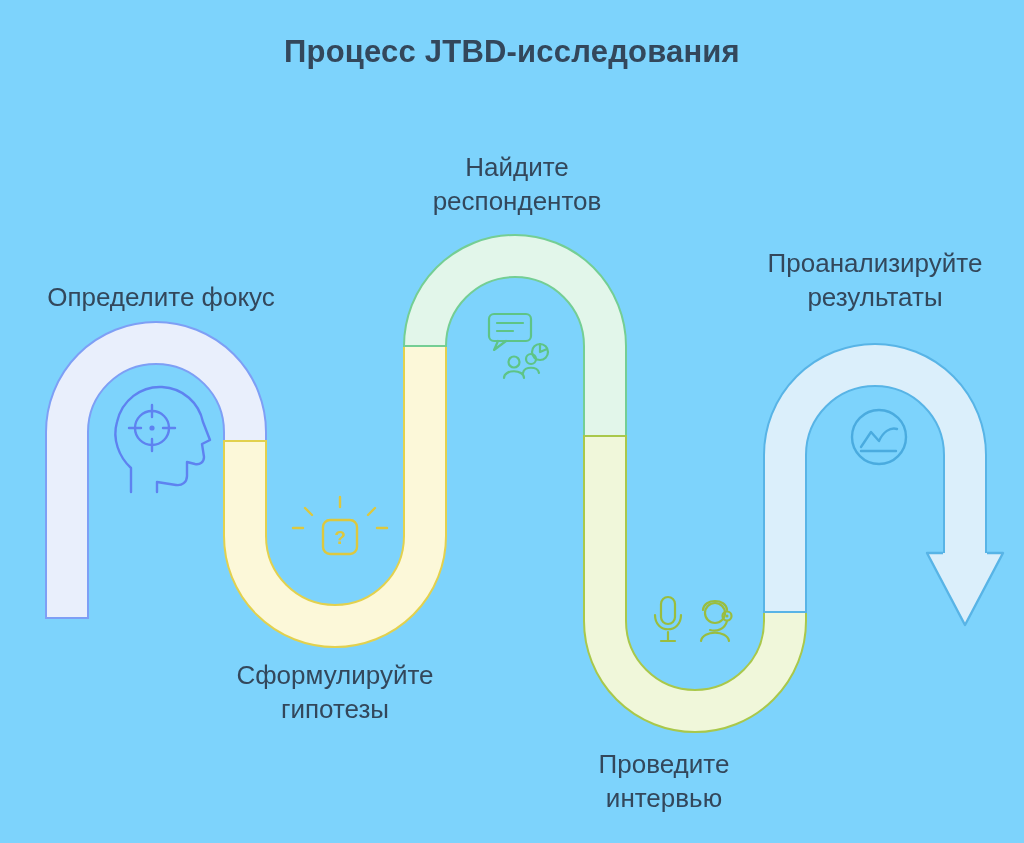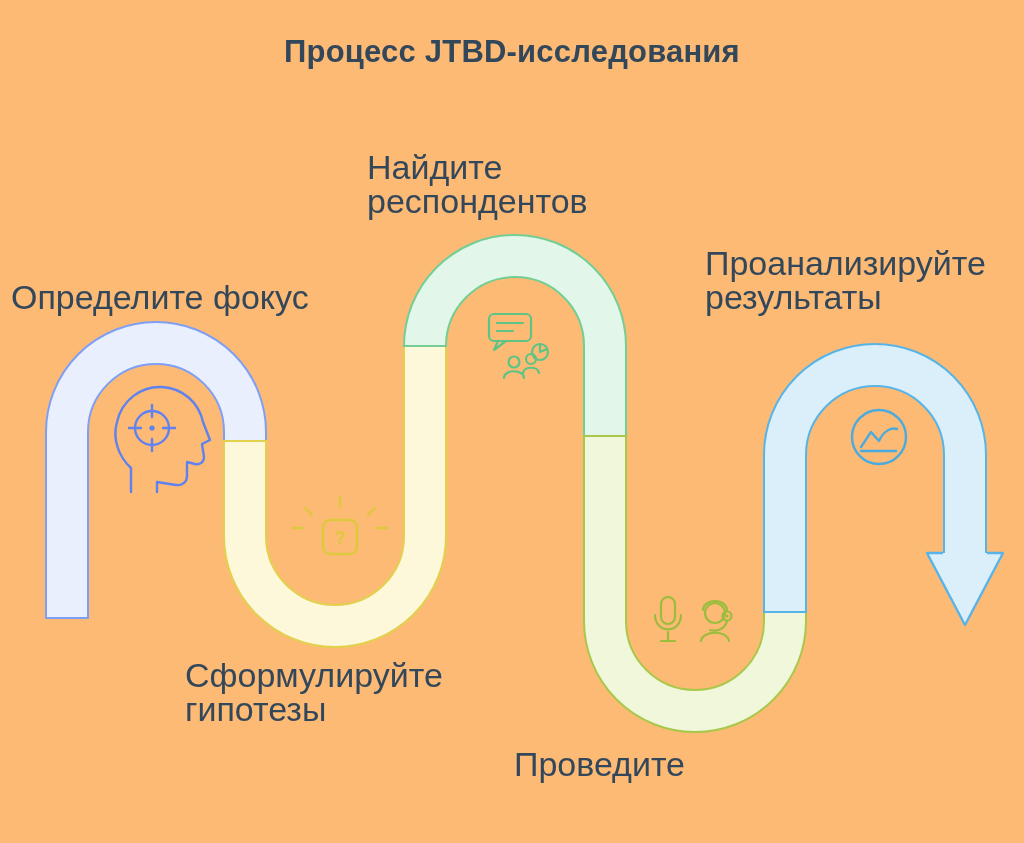--- a/index.html
+++ b/index.html
@@ -1,40 +1,40 @@
 <!DOCTYPE html>
 <html><head>
 <meta charset="utf-8">
 <style>
   html, body { margin: 0; padding: 0; }
   body { background: #ffffff; }
   .canvas {
     position: relative;
     width: 1024px;
     height: 843px;
-    background: #fdba74;
+    background: #7dd3fc;
     font-family: "Liberation Sans", sans-serif;
     color: #33475b;
     overflow: hidden;
   }
   .title {
     position: absolute;
     top: 34px;
     left: 0;
     width: 100%;
     margin: 0;
     text-align: center;
     font-size: 31px;
     font-weight: 700;
     letter-spacing: 0.2px;
   }
   .step-label {
     position: absolute;
-    text-align: left;
-    font-size: 34px;
+    text-align: center;
+    font-size: 26px;
     line-height: 34px;
     font-weight: 400;
   }
   .snake-svg {
     position: absolute;
     top: 0; left: 0;
     width: 1024px;
     height: 843px;
   }
   svg text {
@@ -133,20 +133,21 @@
     <div>Определите фокус</div>
   </div>
 
   <div class="step-label" style="left:367px; top:150px; width:300px;">
     <div>Найдите</div>
     <div>респондентов</div>
   </div>
 
   <div class="step-label" style="left:514px; top:747px; width:300px;">
     <div>Проведите</div>
+    <div>интервью</div>
   </div>
 
   <div class="step-label" style="left:705px; top:246px; width:340px;">
     <div>Проанализируйте</div>
     <div>результаты</div>
   </div>
 
 </div>
 
 </body></html>

